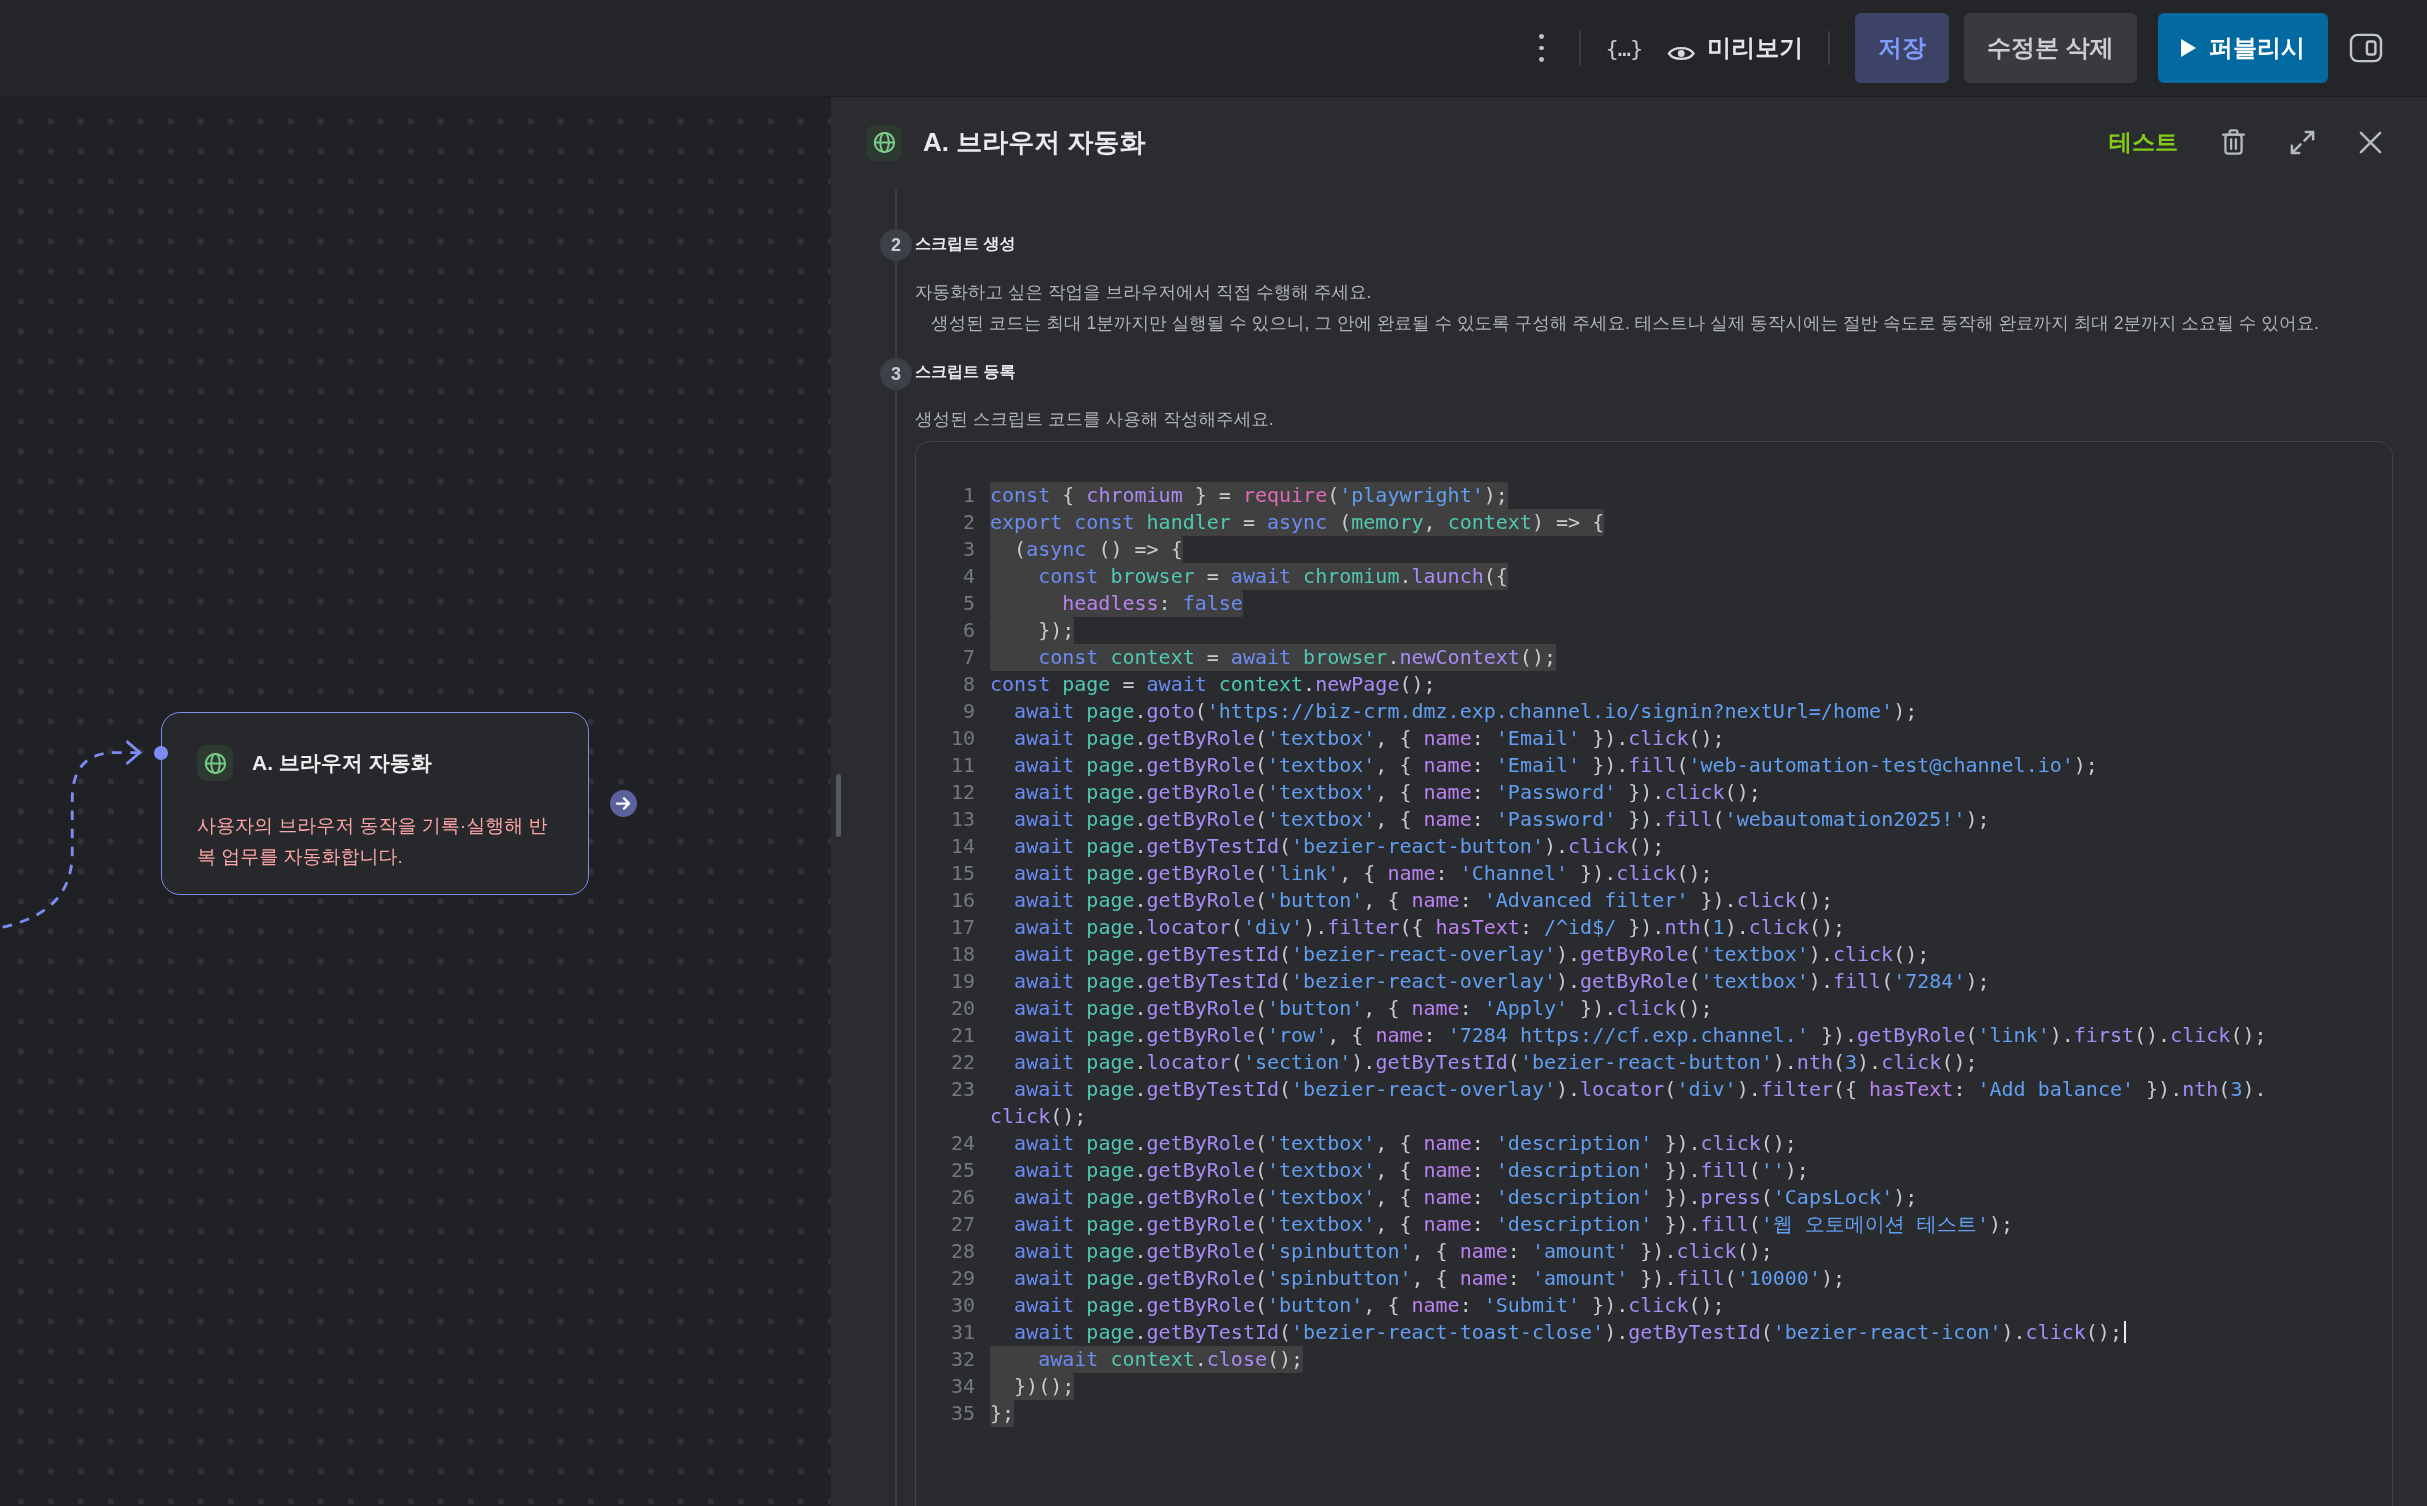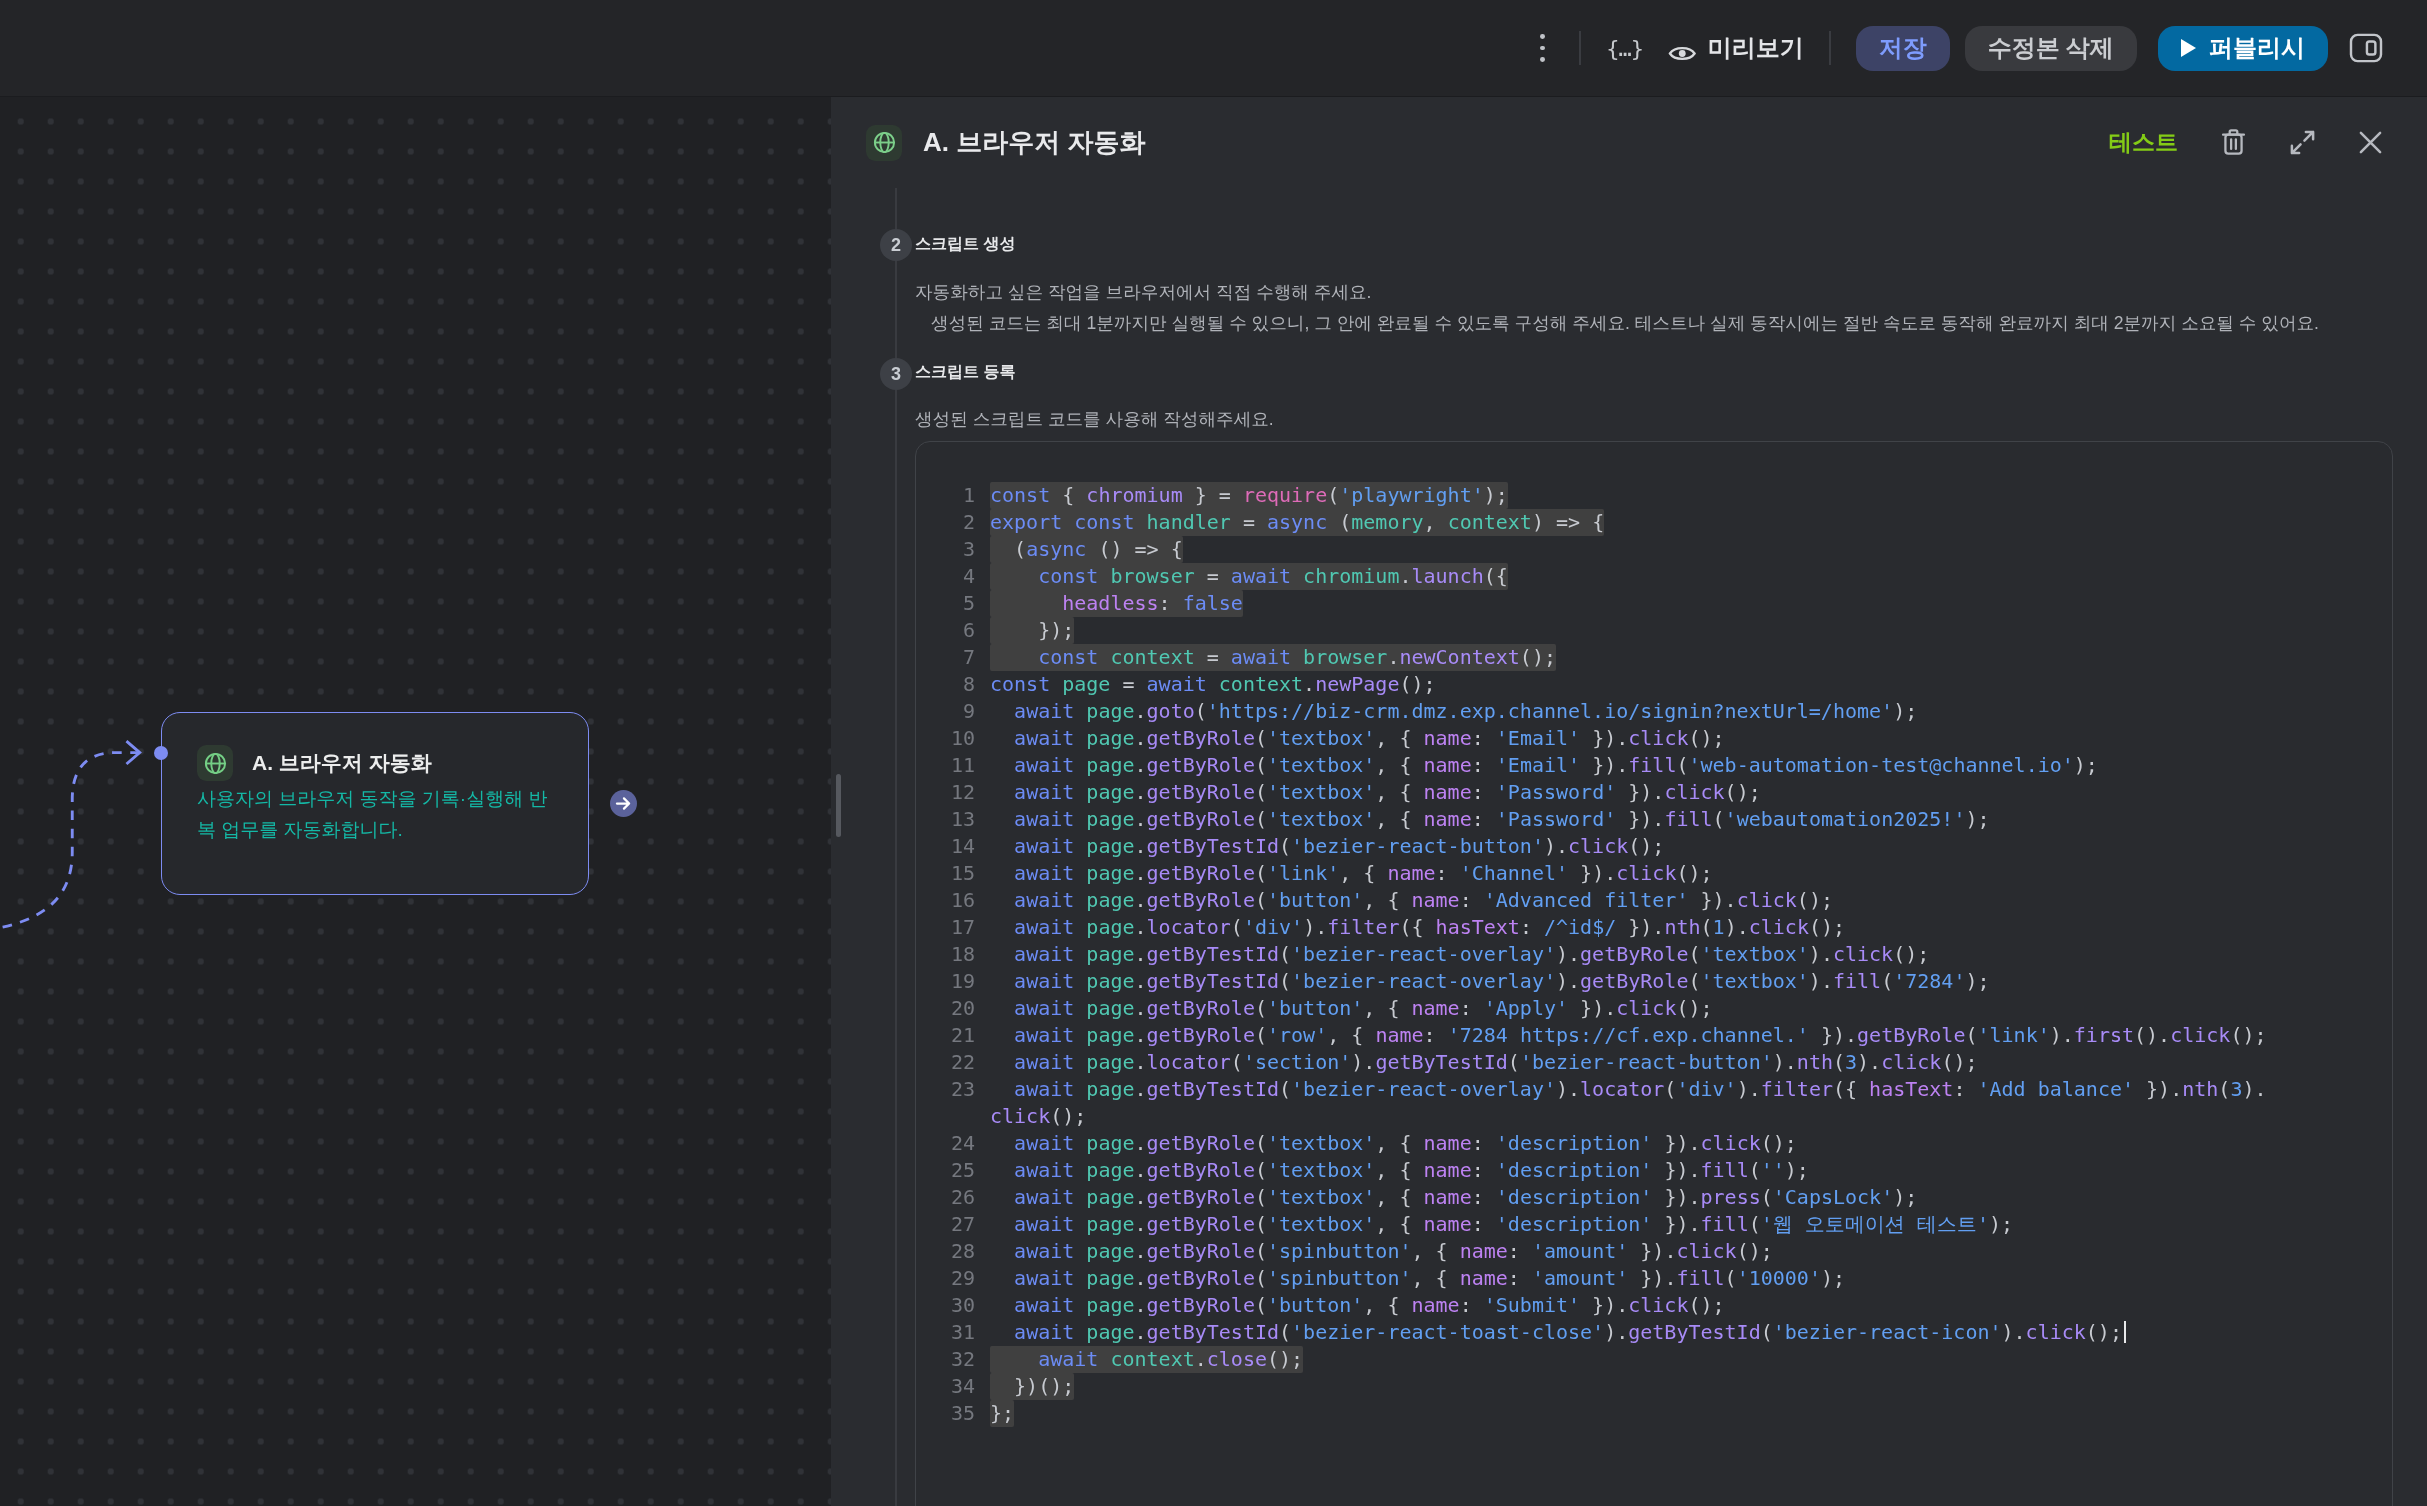--- a/index.html
+++ b/index.html
@@ -11,41 +11,41 @@
     border-bottom:1px solid #1b1c1f; display:flex; align-items:center; justify-content:flex-end;
     padding-right:44px; gap:0; z-index:40; }
   .tb-gap { width:25px; }
   .tb-divider { width:1.9px; height:34px; background:#3a3c41; margin:0 25px; }
   .icon-btn { display:flex; align-items:center; justify-content:center; cursor:pointer;
     background:none; border:none; color:#c2c5ca; }
   .kebab { display:flex; flex-direction:column; gap:6.7px; padding:5.7px 9.5px; }
   .kebab i { width:4.8px; height:4.8px; border-radius:50%; background:#c0c3c8; }
   .braces { font-family:"DejaVu Sans Mono", monospace; font-size:22px; color:#c6c9cd; letter-spacing:-1px; }
   .preview-wrap { display:flex; align-items:flex-end; gap:11.4px; color:#e4e5e8; font-size:24px; font-weight:600; }
-  .btn { height:45px; border:none; border-radius:17px; font-size:24px; font-weight:700;
-    display:flex; align-items:center; justify-content:center; cursor:pointer; padding:0 23px;font-family:Liberation Serif, serif; }
+  .btn { height:70px; border:none; border-radius:6px; font-size:24px; font-weight:700;
+    display:flex; align-items:center; justify-content:center; cursor:pointer; padding:0 23px; }
   .btn-save { background:#3d4366; color:#7e9cfd; margin-right:15px; }
   .btn-del { background:#393a3e; color:#cbcdd1; margin-right:21px; }
   .btn-pub { background:#0369a1; color:#ffffff; gap:13.3px; margin-right:21px; }
   .play-tri { width:0; height:0; border-left:15px solid #ffffff; border-top:9.5px solid transparent;
     border-bottom:9.5px solid transparent; }
   .panel-toggle svg { display:block; }
 
   
   #canvas { position:absolute; left:0; top:97px; width:831px; height:1410px; background:#202124;
     background-image:radial-gradient(circle, #303237 3.2px, transparent 3.4px);
     background-size:30px 30px; background-position:5.7px 9.5px; }
   #edge-svg { position:absolute; left:0; top:0; width:831px; height:1410px; pointer-events:none; }
   #node-card { position:absolute; left:161px; top:615px; width:428px; height:183px;
     background:#26282c; border:1.9px solid #7d8cf2; border-radius:19px; cursor:pointer; }
   .node-head { display:flex; align-items:center; gap:19px; margin:32px 0 0 35px; }
   .icon-tile { width:36px; height:36px; border-radius:9.5px; background:#2e3a31;
     display:flex; align-items:center; justify-content:center; }
   .node-title { font-size:21px; font-weight:700; color:#eceded; }
-  .node-desc { margin:2px 36px 0 35px; font-size:19px; line-height:31px; color:#14b8a6;
+  .node-desc { margin:29px 36px 0 35px; font-size:19px; line-height:31px; color:#fca5a5;
     word-break:break-all; }
   #input-port { position:absolute; left:154px; top:649px; width:14.3px; height:14.3px; border-radius:50%;
     background:#7d8cf2; }
   #next-node-btn { position:absolute; left:610px; top:693px; width:27px; height:27px; border-radius:50%;
     background:#5b629b; border:none; display:flex; align-items:center; justify-content:center; cursor:pointer; }
 
   
   #panel { position:absolute; left:831px; top:97px; width:1596px; height:1410px; background:#2a2c30; overflow:hidden; }
   #step-line { position:absolute; left:64px; top:91px; width:1.9px; height:1318px; background:#393b40; }
   #panel-scroll-thumb { position:absolute; left:4.8px; top:677px; width:4.8px; height:63px; border-radius:2.9px;

